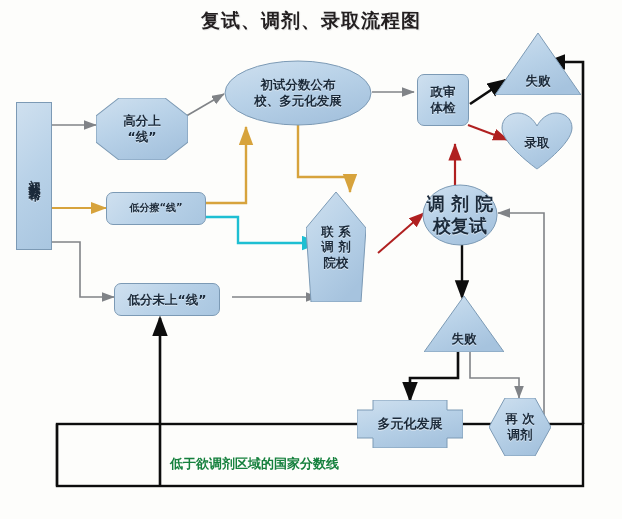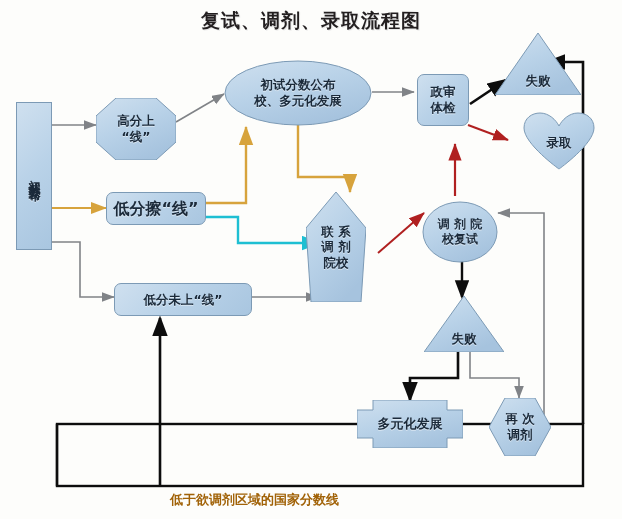--- a/index.html
+++ b/index.html
@@ -74,23 +74,22 @@
   }
   .shape-svg path, .shape-svg polygon, .shape-svg ellipse {
     fill: url(#nodegrad);
     stroke: #7c9ab5;
     stroke-width: 1;
   }
   .caption {
     position: absolute;
     font-size: 13px;
     font-weight: bold;
-    color: #a16207;
+    color: #15803d;
     white-space: nowrap;
-    margin-top: 36px;
   }
 </style>
 </head>
 <body>
 
 <div id="canvas">
 
   <div id="title">复试、调剂、录取流程图</div>
 
   <svg id="wires" viewBox="0 0 622 519">
@@ -156,35 +155,35 @@
     <path d="M583,424 L583,62 L547,62" stroke="#0d0d0d" stroke-width="2.6" fill="none" marker-end="url(#mb)"></path>
 
     <path d="M57,486 L57,424" stroke="#0d0d0d" stroke-width="2.4" fill="none"></path>
     <path d="M160,486 L160,318" stroke="#0d0d0d" stroke-width="2.6" fill="none" marker-end="url(#mb)"></path>
   </svg>
 
   <div class="node fill" style="left:16px; top:102px; width:36px; height:148px; font-size:12px;">
     <span class="lbl vertical-text">初试分数公布</span>
   </div>
 
-  <div class="node" style="left:96px; top:98px; width:80px; height:62px; font-size:12.5px;">
+  <div class="node" style="left:96px; top:98px; width:92px; height:62px; font-size:12.5px;">
     <svg class="shape-svg" viewBox="0 0 80 62" preserveAspectRatio="none">
       <polygon points="20,0 60,0 80,18 80,44 60,62 20,62 0,44 0,18"></polygon>
     </svg>
     <span class="lbl">
       <span>高分上</span><br>
       <span>“线”</span>
     </span>
   </div>
 
-  <div class="node fill rounded" style="left:106px; top:192px; width:100px; height:33px; font-size:16px;">
+  <div class="node fill rounded" style="left:106px; top:192px; width:100px; height:33px; font-size:10px;">
     <span class="lbl">低分擦“线”</span>
   </div>
 
-  <div class="node fill rounded" style="left:114px; top:283px; width:138px; height:33px; font-size:12.5px;">
+  <div class="node fill rounded" style="left:114px; top:283px; width:106px; height:33px; font-size:12.5px;">
     <span class="lbl">低分未上“线”</span>
   </div>
 
   <div class="node" style="left:224px; top:60px; width:148px; height:66px; font-size:12.5px;">
     <svg class="shape-svg" viewBox="0 0 148 66" preserveAspectRatio="none">
       <ellipse cx="74" cy="33" rx="73" ry="32"></ellipse>
     </svg>
     <span class="lbl">
       <span>初试分数公布</span><br>
       <span>校、多元化发展</span>
@@ -209,28 +208,28 @@
     </span>
   </div>
 
   <div class="node" style="left:495px; top:33px; width:86px; height:62px; font-size:12.5px; align-items:flex-end; padding-bottom:6px;">
     <svg class="shape-svg" viewBox="0 0 86 62" preserveAspectRatio="none">
       <polygon points="43,0 86,62 0,62"></polygon>
     </svg>
     <span class="lbl">失败</span>
   </div>
 
-  <div class="node" style="left:523px; top:112px; width:72px; height:58px; font-size:12.5px;">
+  <div class="node" style="left:501px; top:112px; width:72px; height:58px; font-size:12.5px;">
     <svg class="shape-svg" viewBox="0 0 72 58" preserveAspectRatio="none">
       <path d="M36,57 C36,57 1,32 1,16 C1,6 9,1 17,1 C26,1 33,8 36,14 C39,8 46,1 55,1 C63,1 71,6 71,16 C71,32 36,57 36,57 Z"></path>
     </svg>
     <span class="lbl" style="margin-top:4px;">录取</span>
   </div>
 
-  <div class="node" style="left:422px; top:201px; width:76px; height:62px; font-size:12px;">
+  <div class="node" style="left:422px; top:184px; width:76px; height:62px; font-size:18px;">
     <svg class="shape-svg" viewBox="0 0 76 62" preserveAspectRatio="none">
       <ellipse cx="38" cy="31" rx="37" ry="30"></ellipse>
     </svg>
     <span class="lbl">
       <span>调 剂 院</span><br>
       <span>校复试</span>
     </span>
   </div>
 
   <div class="node" style="left:424px; top:296px; width:80px; height:56px; font-size:12.5px; align-items:flex-end; padding-bottom:5px;">

